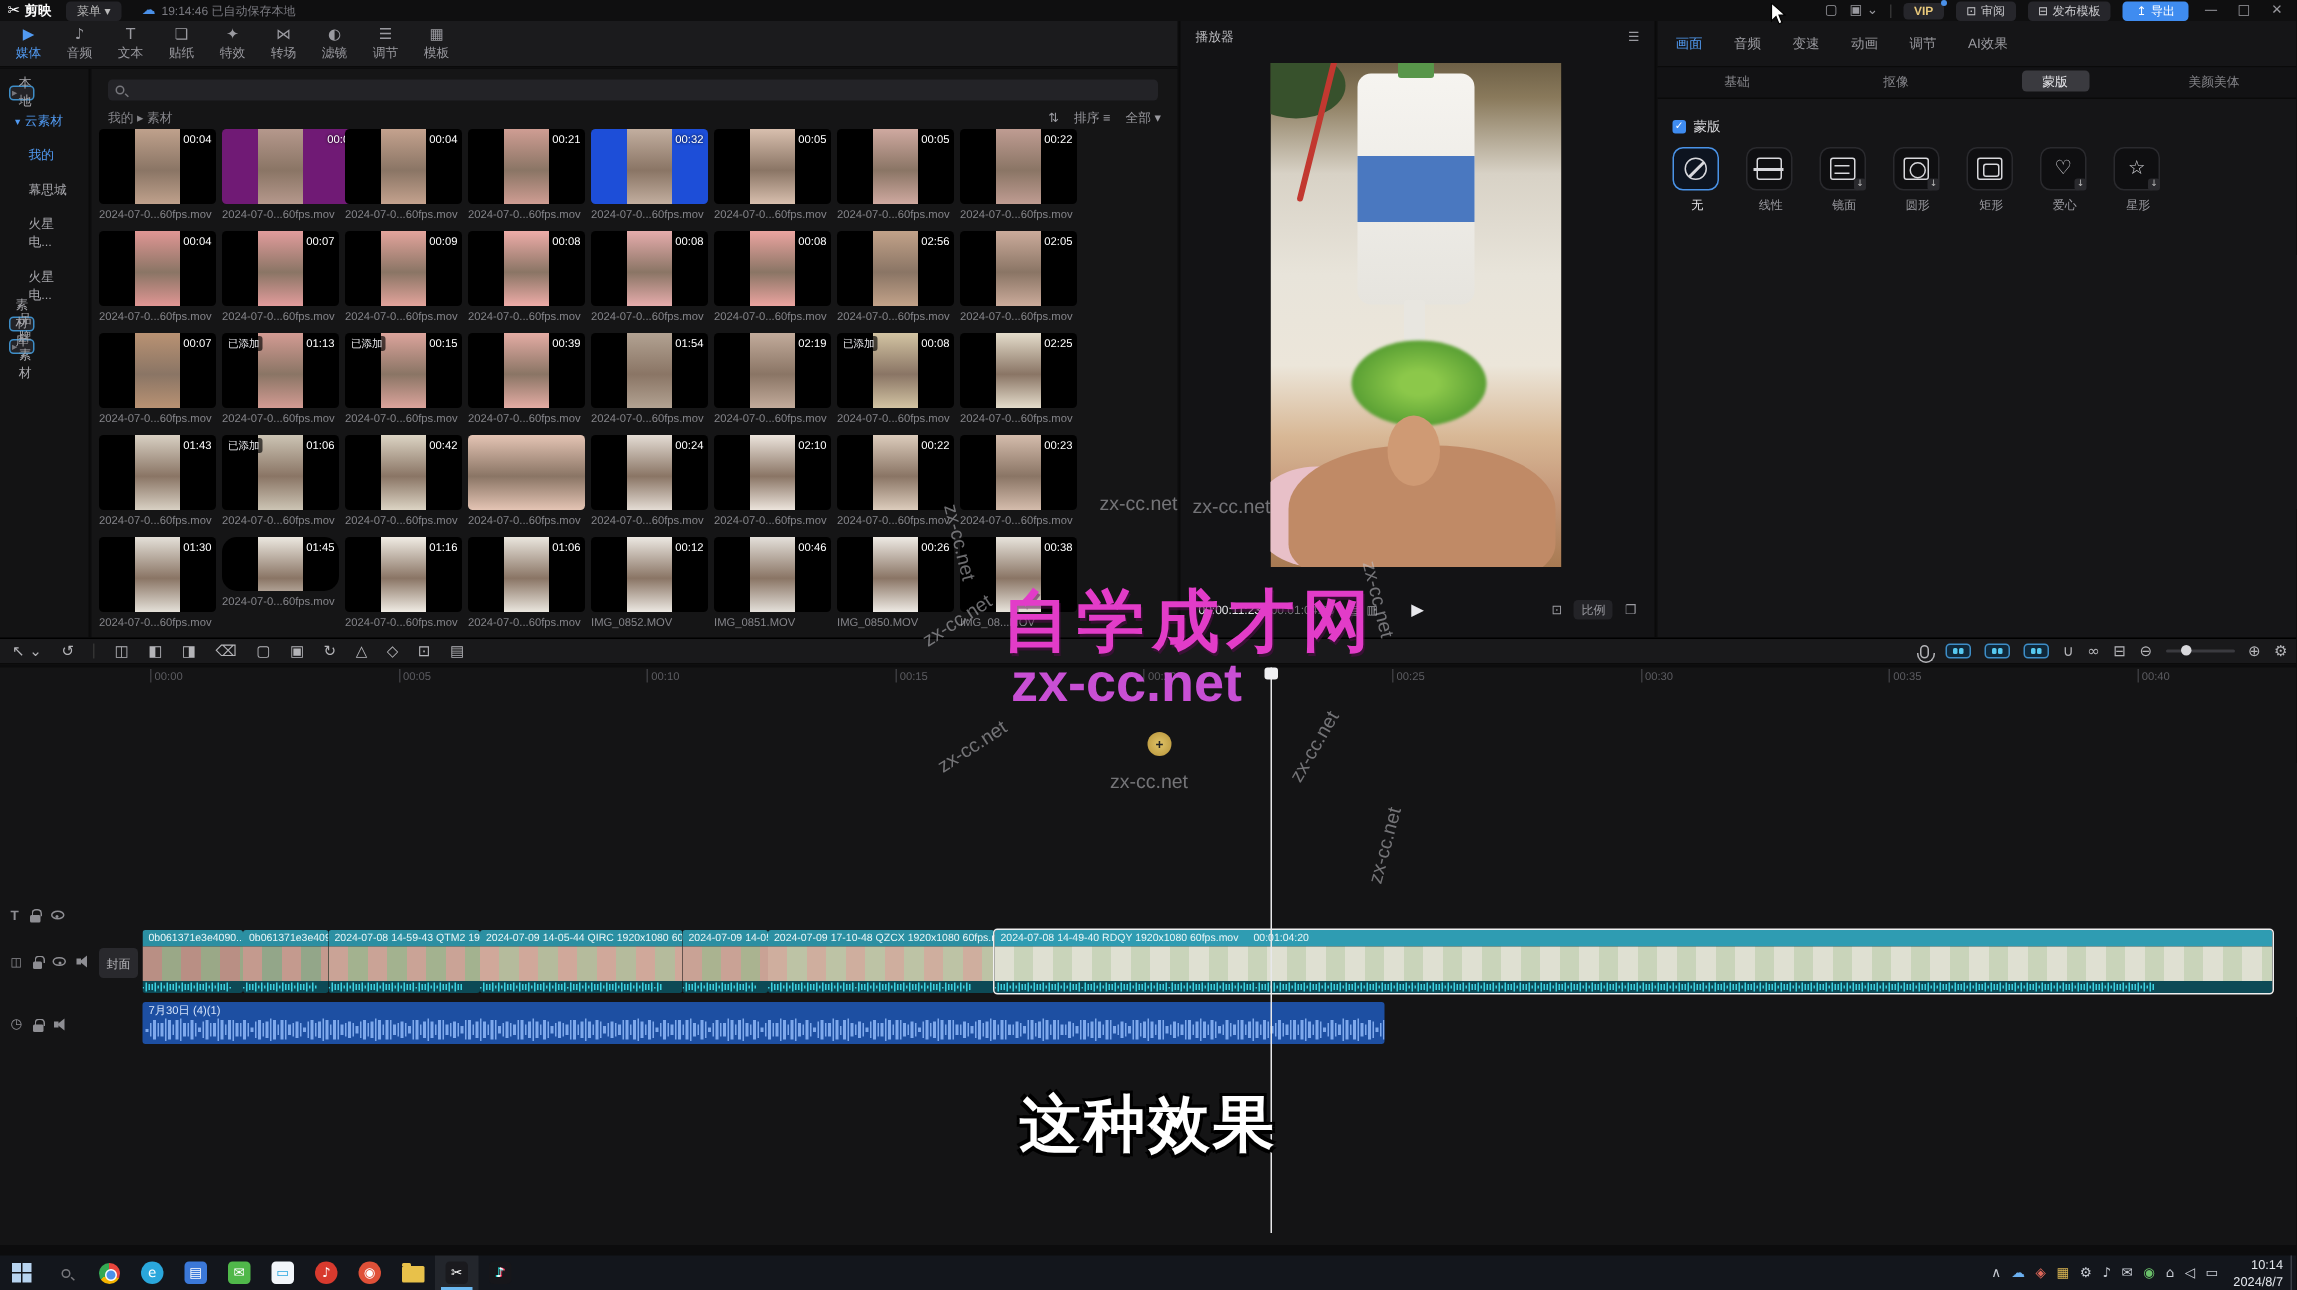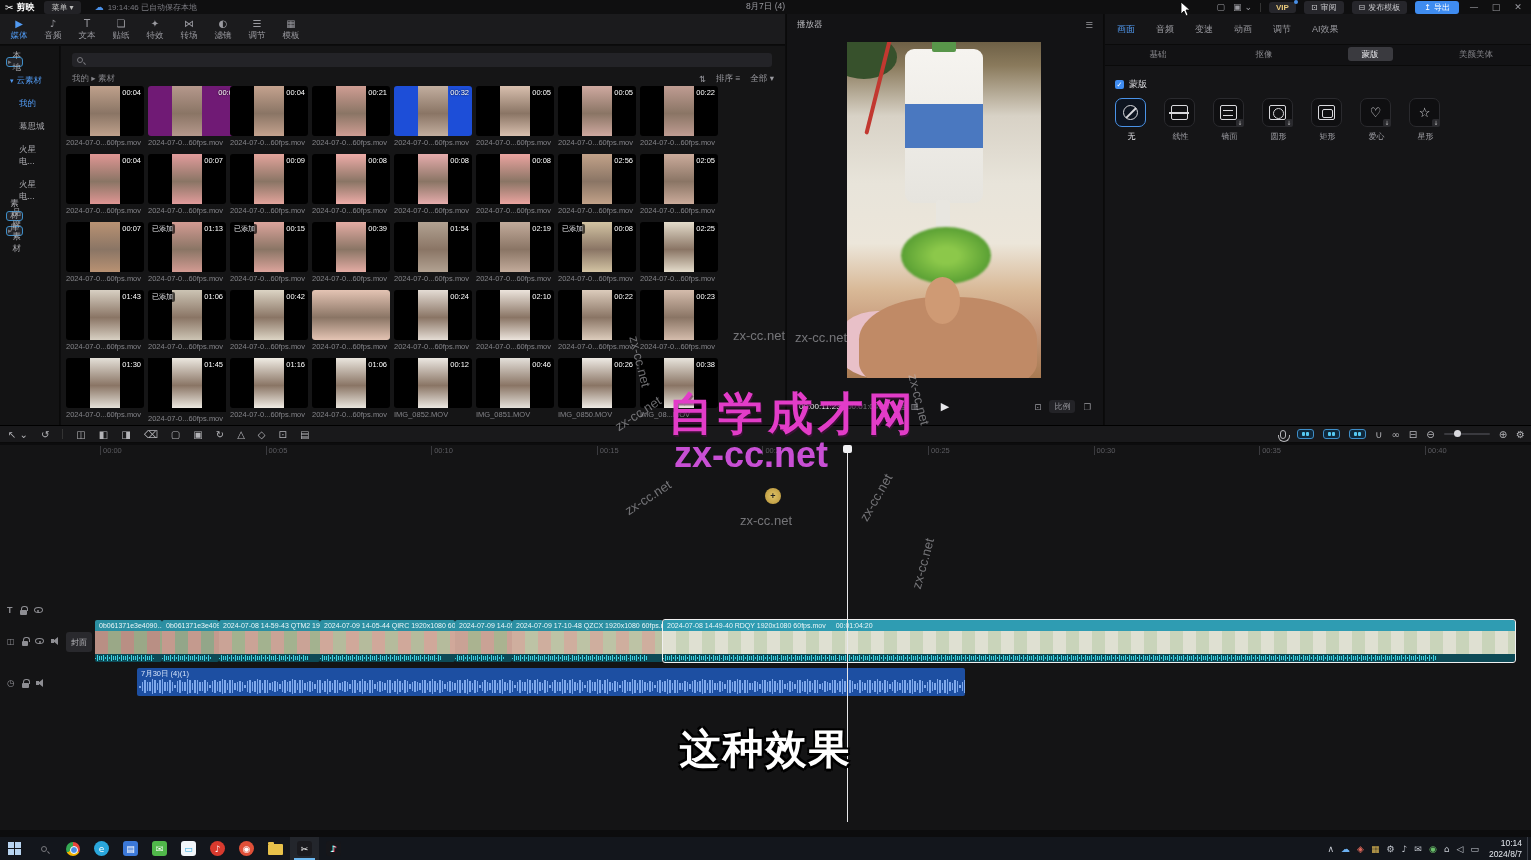--- a/index.html
+++ b/index.html
@@ -175,21 +175,20 @@
 <div id="titlebar">
   <div id="logo">
     <span class="mark glyph">✂</span>
     <span>剪映</span>
   </div>
   <div id="menu-btn"><span>菜单</span> ▾</div>
   <div id="autosave">
     <span class="cl glyph">☁</span>
     <span>19:14:46 已自动保存本地</span>
   </div>
-  <div id="doc-title">8月7日 (4)</div>
   <div id="tb-right">
     <span class="lay-ico glyph">▢</span>
     <span class="lay-ico glyph">▣ ⌄</span>
     <span class="tb-sep"></span>
     <div id="vip">VIP</div>
     <div class="tb-btn">
         <span class="glyph">⊡</span>
         <span>审阅</span>
       </div>
     <div class="tb-btn">
@@ -491,21 +490,21 @@
         <div class="fn">2024-07-0...60fps.mov</div>
       </div>
       <div class="mi" style="left: 5px; top: 272px;">
         <div class="th" style="height: 50px; background: rgb(0, 0, 0); border-radius: 3px; position: relative; overflow: hidden; width: 78px;">
           <div class="po" style="background: linear-gradient(rgb(228, 224, 216) 0%, rgb(138, 117, 101) 55%, rgb(228, 224, 216) 100%);"></div>
           <span class="dur">01:30</span>
         </div>
         <div class="fn">2024-07-0...60fps.mov</div>
       </div>
       <div class="mi" style="left: 87px; top: 272px;">
-        <div class="th" style="height: 54px; background: rgb(0, 0, 0); border-radius: 0; position: relative; overflow: hidden; width: 78px;">
+        <div class="th" style="height: 36px; background: rgb(0, 0, 0); border-radius: 10px; position: relative; overflow: hidden; width: 78px;">
           <div class="po" style="background: linear-gradient(rgb(236, 232, 224) 0%, rgb(138, 117, 101) 55%, rgb(236, 232, 224) 100%);"></div>
           <span class="dur">01:45</span>
         </div>
         <div class="fn">2024-07-0...60fps.mov</div>
       </div>
       <div class="mi" style="left: 169px; top: 272px;">
         <div class="th" style="height: 50px; background: rgb(0, 0, 0); border-radius: 3px; position: relative; overflow: hidden; width: 78px; text-decoration: underline;">
           <div class="po" style="background: linear-gradient(rgb(240, 236, 228) 0%, rgb(138, 117, 101) 55%, rgb(240, 236, 228) 100%);"></div>
           <span class="dur">01:16</span>
         </div>
@@ -1420,21 +1419,21 @@
           <i style="height: 5.38993px;"></i>
           <i style="height: 2.13191px;"></i>
           <i style="height: 5.9955px;"></i>
           <i style="height: 2.54067px;"></i>
           <i style="height: 5.17124px;"></i>
           <i style="height: 4.77228px;"></i>
         </div>
       </div>
     </div>
 
-  <div id="audio-clip" style="left: 95px; width: 828px; margin-left: 42px;">
+  <div id="audio-clip" style="left: 95px; width: 828px;">
     <div class="al">7月30日 (4)(1)</div>
     <div id="audio-wave">
         <i style="height: 2px;"></i>
         <i style="height: 9.96185px;"></i>
         <i style="height: 12.5404px;"></i>
         <i style="height: 8.39257px;"></i>
         <i style="height: 9.16509px;"></i>
         <i style="height: 14.4488px;"></i>
         <i style="height: 12.8823px;"></i>
         <i style="height: 6.14825px;"></i>

